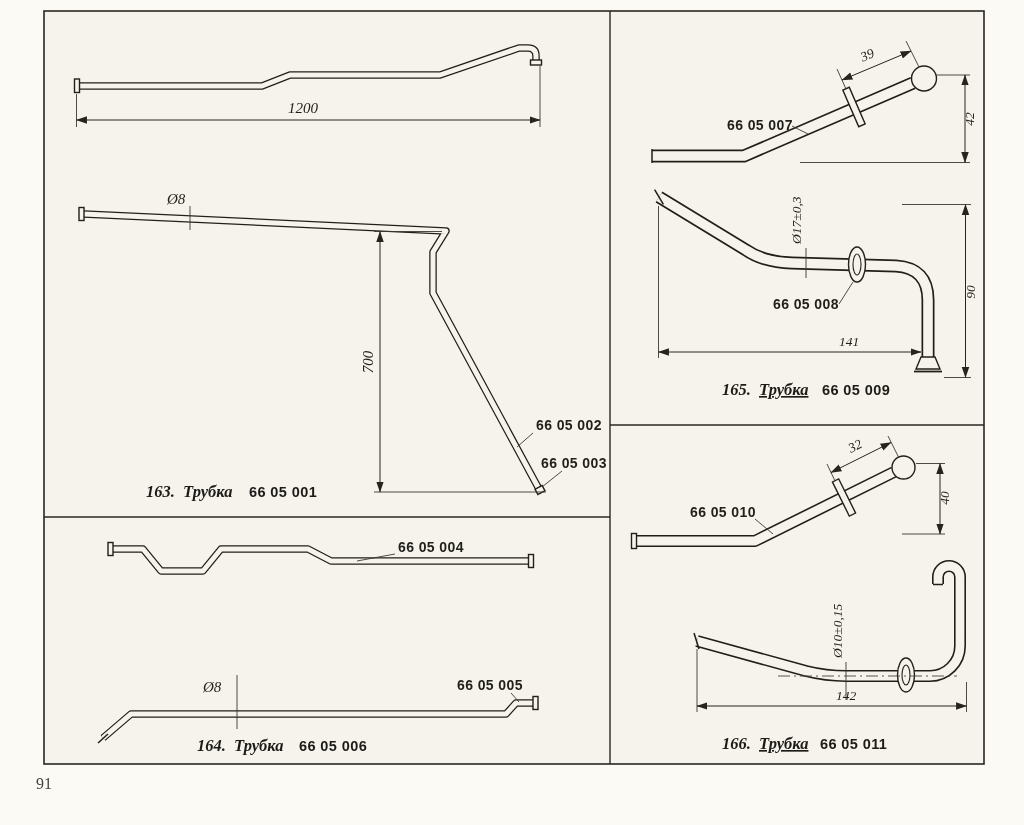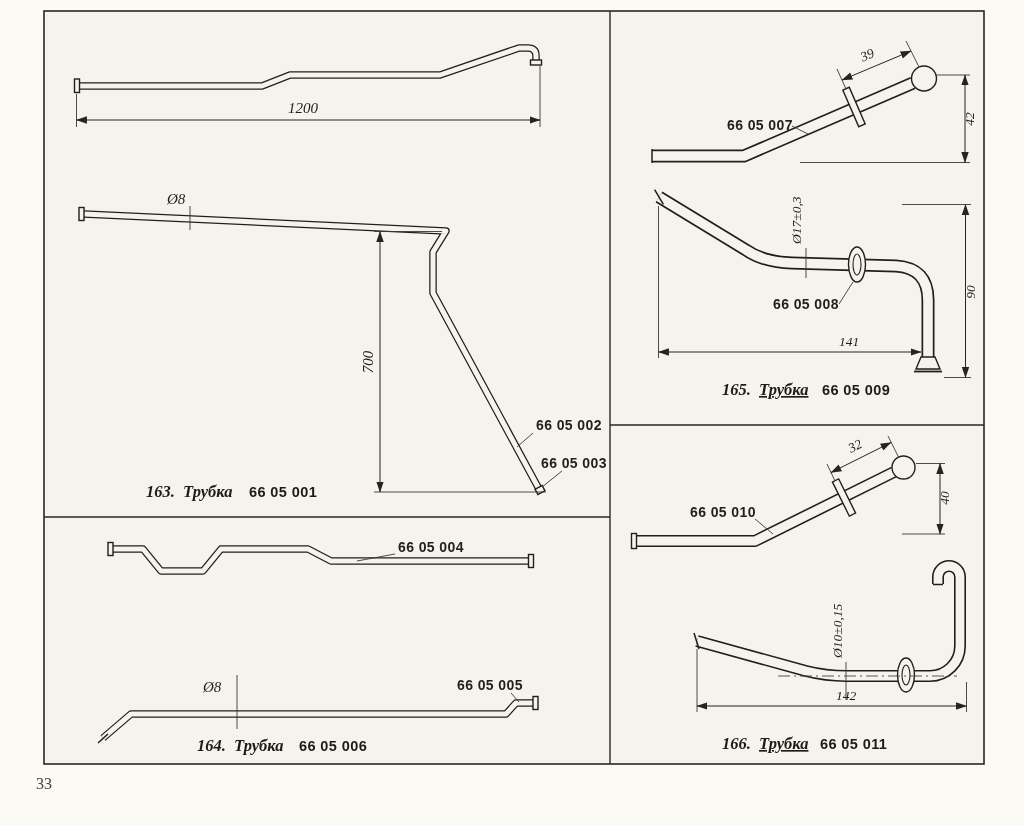--- a/index.html
+++ b/index.html
@@ -245,14 +245,14 @@
       <text class="dimtext-sm" x="846" y="700" text-anchor="middle">142</text>
     </g>
     <g>
       <text class="capname" x="722" y="749">166.</text>
       <text class="capname" x="759" y="749" text-decoration="underline">Трубка</text>
       <text class="cappart" x="820" y="749">66 05 011</text>
     </g>
   </g>
 </svg>
 
-<div class="pageno">33</div>
+<div class="pageno">91</div>
 </div>
 
 </body></html>

